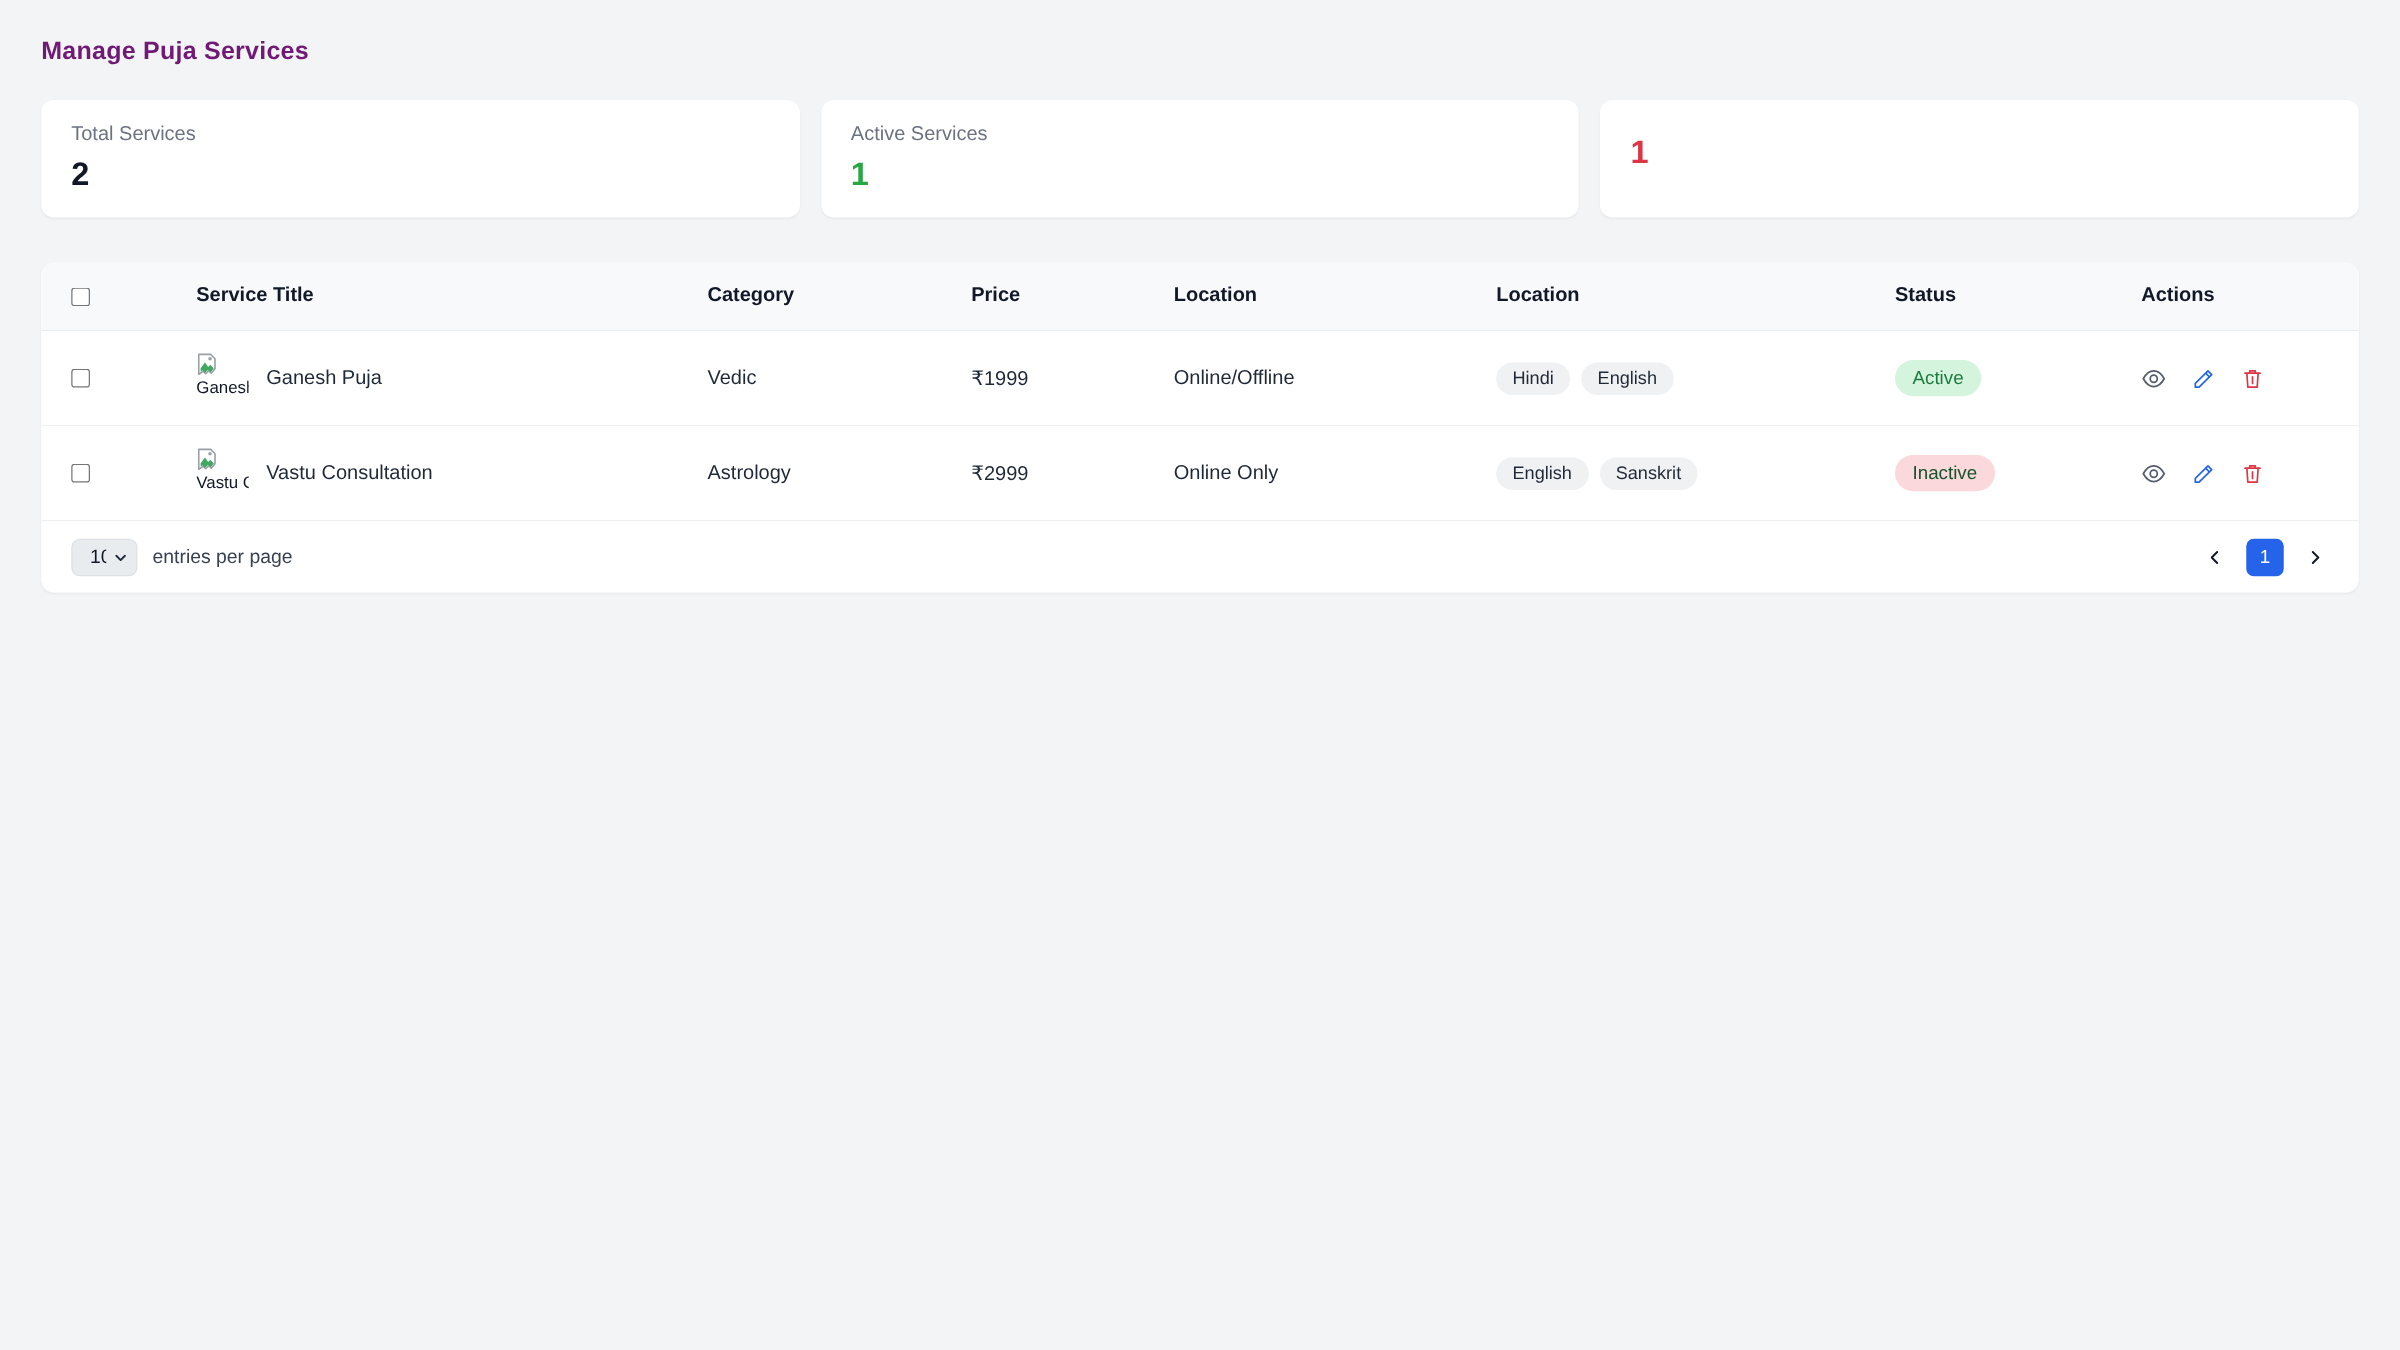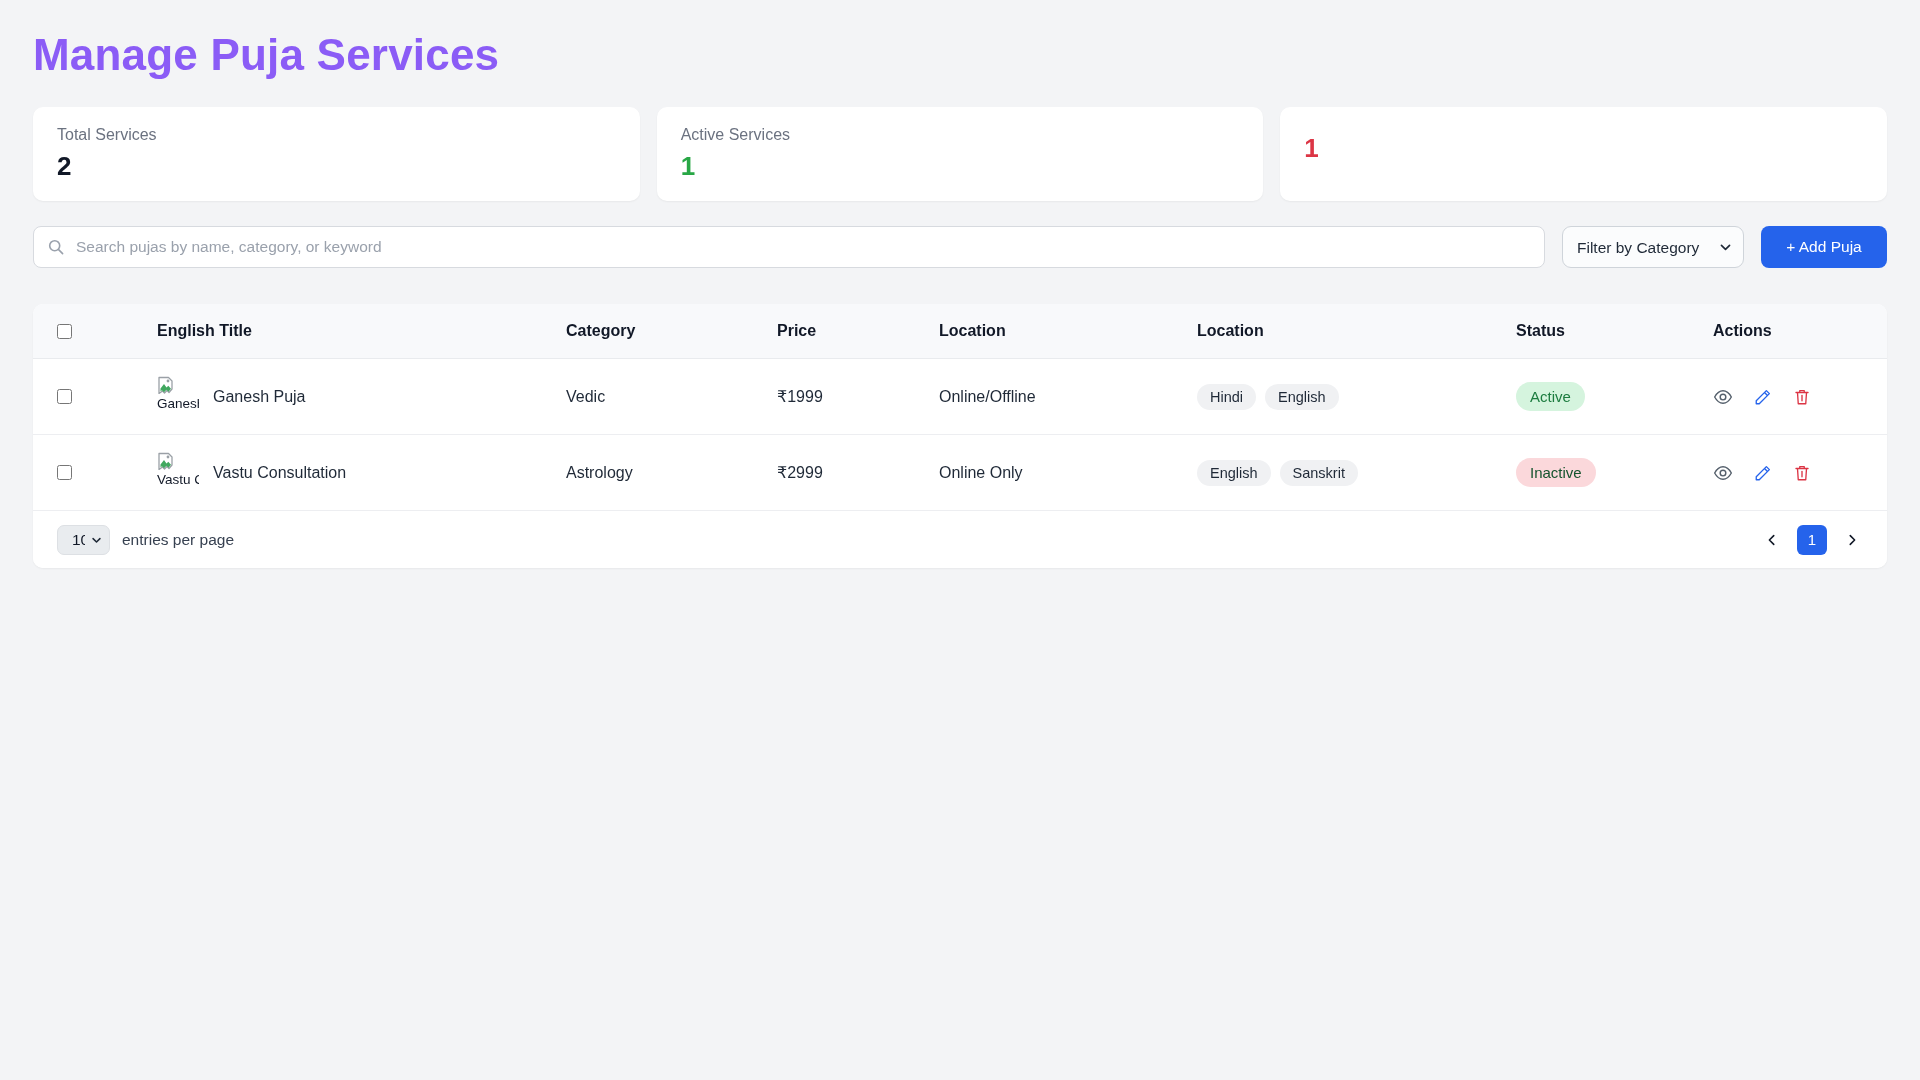--- a/index.html
+++ b/index.html
@@ -7,23 +7,23 @@
   body {
     font-family: "Liberation Sans", "DejaVu Sans", sans-serif;
     background: #f3f4f6;
     color: #1f2937;
     overflow: hidden;
   }
   .container { padding: 30px 33px 0 33px; width: 1920px; }
 
   
   .page-title {
-    font-size: 44px;
+    font-size: 20px;
     font-weight: 700;
-    color: #8b5cf6;
+    color: #701a75;
     letter-spacing: 0.2px;
   }
 
   
   .stats-row { display: flex; gap: 17px; margin-top: 27px; }
   .stat-card {
     flex: 1;
     background: #ffffff;
     border-radius: 10px;
     box-shadow: 0 1px 2px rgba(0,0,0,0.05);
@@ -174,48 +174,28 @@
     </div>
     <div class="stat-card">
       <div class="stat-label">Active Services</div>
       <div class="stat-value green">1</div>
     </div>
     <div class="stat-card">
       <div class="stat-value red">1</div>
     </div>
   </div>
 
-  <div class="controls-row">
-    <div class="search-wrap">
-      <svg width="16" height="16" viewBox="0 0 16 16">
-        <circle cx="6.7" cy="6.7" r="5" fill="none" stroke="#9aa1ac" stroke-width="1.6"></circle>
-        <line x1="10.6" y1="10.6" x2="14.6" y2="14.6" stroke="#9aa1ac" stroke-width="1.6" stroke-linecap="round"></line>
-      </svg>
-      <input class="search-input" type="text" placeholder="Search pujas by name, category, or keyword" style="">
-    </div>
-
-    <div class="select-wrap">
-      <select class="filter-select">
-        <option>Filter by Category</option>
-      </select>
-      <svg class="select-chevron" width="13" height="13" viewBox="0 0 16 16">
-        <polyline points="3,6 8,11 13,6" fill="none" stroke="#1f2937" stroke-width="2" stroke-linecap="round" stroke-linejoin="round"></polyline>
-      </svg>
-    </div>
-
-    <button class="add-btn">+ Add Puja</button>
-  </div>
 
   <div class="table-card">
 
     <div class="tgrid thead">
       <div class="cell check">
         <input type="checkbox" style="">
       </div>
-      <div class="cell">English Title</div>
+      <div class="cell">Service Title</div>
       <div class="cell">Category</div>
       <div class="cell">Price</div>
       <div class="cell">Location</div>
       <div class="cell">Location</div>
       <div class="cell">Status</div>
       <div class="cell">Actions</div>
     </div>
 
     <div class="tgrid trow">
       <div class="cell check">

